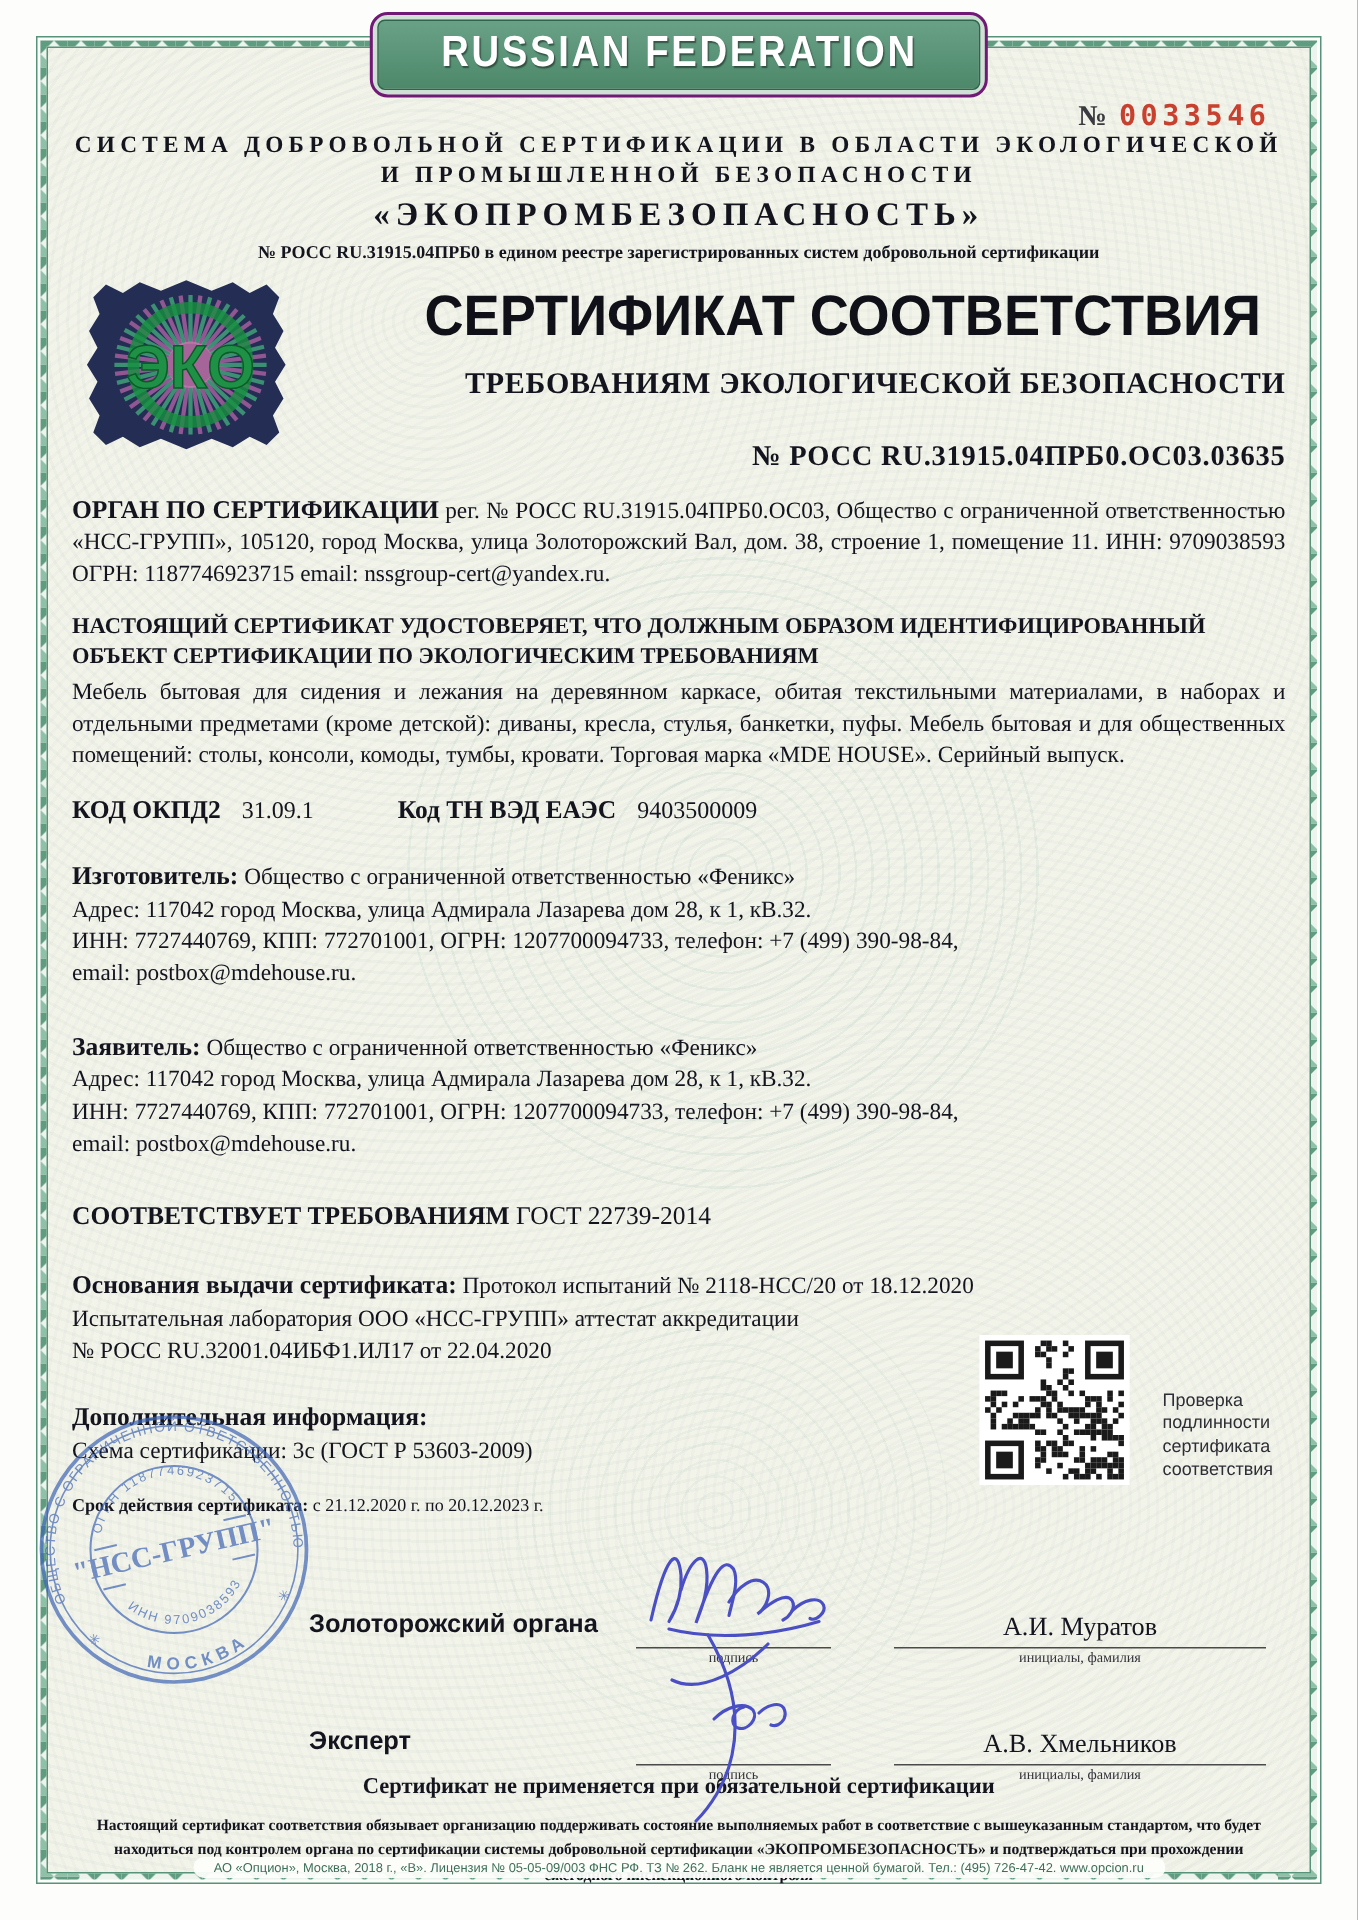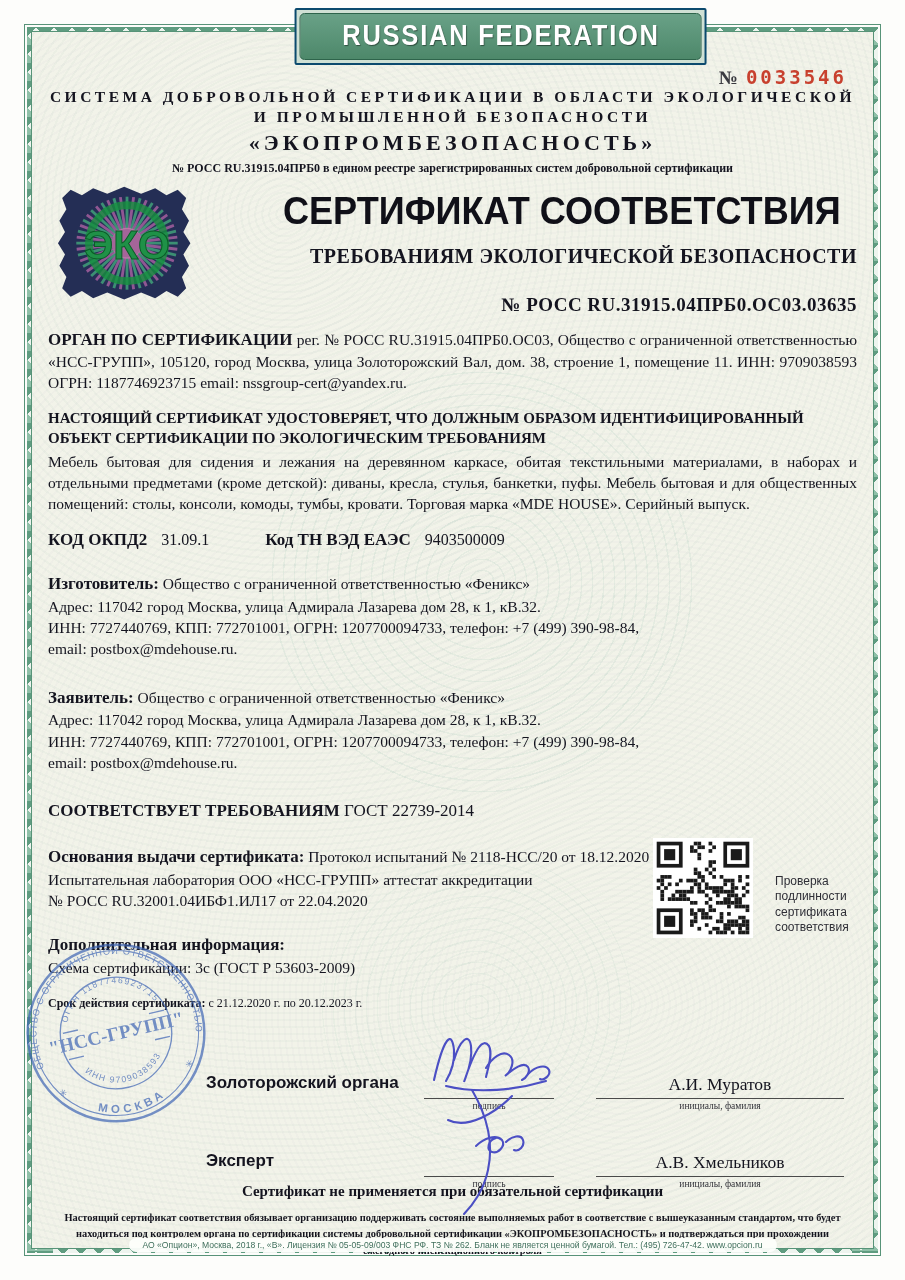--- a/index.html
+++ b/index.html
@@ -21,21 +21,21 @@
   .inner{position:absolute;inset:31px;border:1.5px solid #579378;background-color:#f2f3e9;
     background-image:
       repeating-radial-gradient(circle at 30% 15%,rgba(110,160,140,.05) 0 2px,transparent 2px 7px),
       repeating-radial-gradient(circle at 70% 80%,rgba(150,140,180,.04) 0 2px,transparent 2px 6px);}
   .rosette{position:absolute;border-radius:50%;
     background:repeating-radial-gradient(circle,rgba(100,165,145,.09) 0 1.5px,transparent 1.5px 11px);}
   .r1{left:230px;top:330px;width:440px;height:440px;}
   .r2{left:290px;top:820px;width:310px;height:310px;opacity:.7;}
   
   .banner-outer{position:absolute;top:8px;left:50%;transform:translateX(-50%);z-index:6;
-    border:2px solid #0c4a6e;border-radius:2px;padding:3px;background:#cfe0d4;margin-left:48px;}
+    border:2px solid #701a75;border-radius:12px;padding:3px;background:#cfe0d4;}
   .banner{background:linear-gradient(#69a187,#4d886a);border:1px solid #2e644b;border-radius:5px;
     padding:5px 20px 7px;}
   .banner span{display:inline-block;font-family:"Liberation Sans",sans-serif;font-weight:bold;
     font-size:29px;color:#fff;letter-spacing:2px;transform:scaleX(.88);transform-origin:center;
     text-shadow:1px 1px 1px rgba(0,0,0,.45);white-space:nowrap;}
   
   .blank-no{position:absolute;top:66px;right:58px;z-index:5;font-size:19px;white-space:nowrap;}
   .blank-no .nsign{font-weight:bold;color:#3a3a40;margin-right:8px;}
   .blank-no .digits{font-family:"DejaVu Sans Mono",monospace;font-weight:bold;color:#c8402e;letter-spacing:3px;}
   .content{position:relative;padding:56px 16px 0;height:100%;box-sizing:border-box;}
@@ -59,21 +59,21 @@
   .statement{margin-top:16px;font-weight:bold;font-size:15px;line-height:1.32;text-align:left;}
   .desc{margin-top:2px;}
   .codes{margin-top:16px;font-size:16px;}
   .codes .h17{margin-right:14px;}
   .codes .gap{display:inline-block;width:56px;}
   .block{margin-top:22px;font-size:15.5px;line-height:1.38;}
   .compliance{margin-top:28px;font-size:17px;}
   .compliance .std{font-weight:normal;}
   .validity{margin-top:18px;font-size:12px;}
   
-  .qr-block{position:absolute;right:10px;top:806px;display:flex;align-items:flex-end;gap:22px;z-index:3;}
+  .qr-block{position:absolute;right:10px;top:858px;display:flex;align-items:flex-end;gap:22px;z-index:3;}
   .qr-block svg{display:block;background:#fff;}
   .qr-caption{width:88px;font-family:"Liberation Sans",sans-serif;font-size:12px;line-height:1.3;
     color:#2e2e36;padding-bottom:2px;}
   
   .signatures{margin-top:62px;position:relative;}
   .sig-row{display:flex;align-items:flex-end;padding-left:158px;margin-bottom:40px;}
   .sig-role{width:218px;font-family:"Liberation Sans",sans-serif;font-weight:bold;font-size:17px;
     padding-bottom:18px;}
   .sig-line{position:relative;}
   .sig-line .line{width:130px;border-bottom:1.3px solid #4a4a4a;height:24px;}

